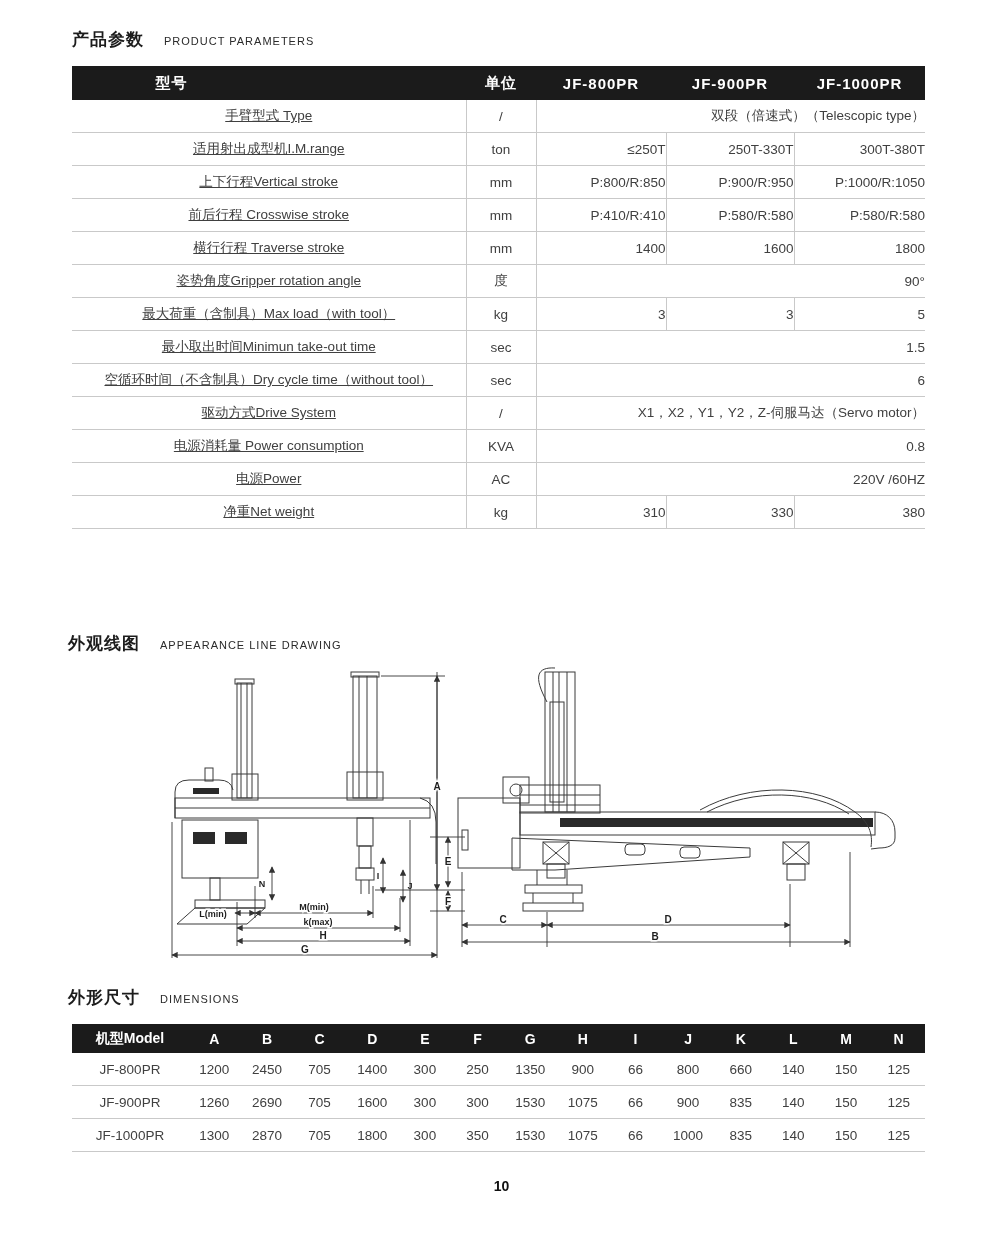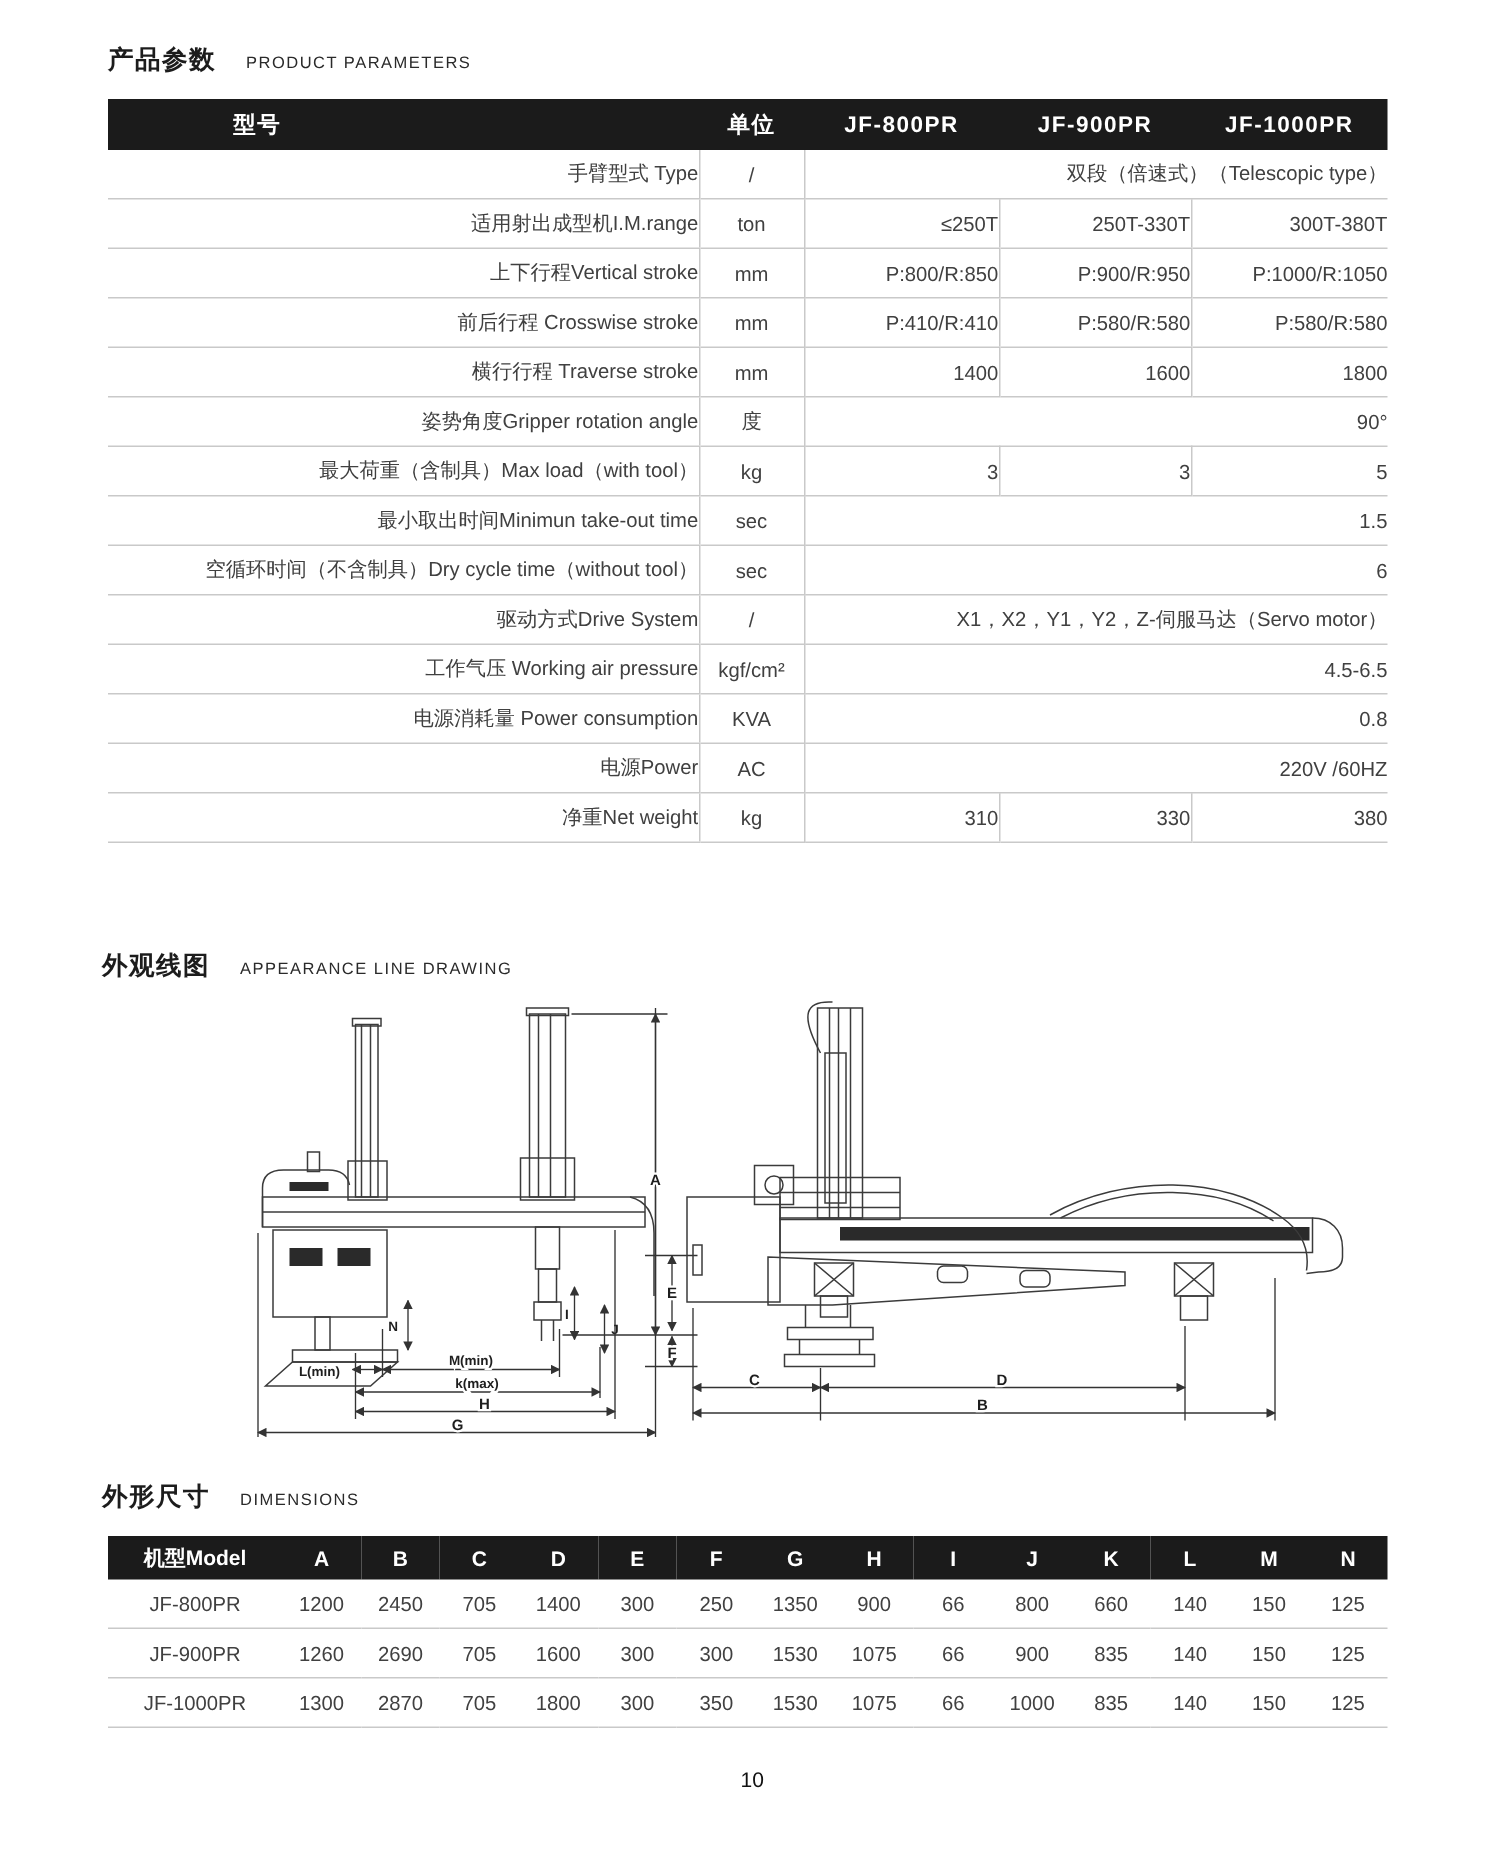--- a/index.html
+++ b/index.html
@@ -17,21 +17,21 @@
   table.params{border-collapse:collapse;table-layout:fixed;width:853px;}
   table.params thead th{
     background:#1b1b1b;color:#ffffff;font-size:15px;font-weight:bold;
     height:34px;padding:0;letter-spacing:1px;margin-left:12px;
   }
   table.params thead th.h-name{text-align:center;padding-right:195px;}
   table.params tbody td{
     height:32px;font-size:13.5px;color:#404040;
     border-bottom:1px solid #c9c9c9;padding:0;background:#fff;
   }
-  td.c-name{text-align:right;padding-left:14px;}
+  td.c-name{text-align:center;padding-left:14px;text-decoration:underline;}
   td.c-unit{text-align:center;border-left:1px solid #c9c9c9;border-right:1px solid #c9c9c9;}
   td.c-val{text-align:right;}
   td.c-val + td.c-val{border-left:1px solid #c9c9c9;margin-left:32px;}
   
   table.dims{border-collapse:collapse;table-layout:fixed;width:853px;}
   table.dims thead th{
     background:#1b1b1b;color:#fff;font-size:14px;font-weight:bold;height:29px;padding:0;
   }
   table.dims tbody td{
     height:32px;font-size:13.5px;color:#404040;text-align:center;
@@ -40,21 +40,21 @@
   
   svg .ln{stroke:#3b3b3b;stroke-width:1;fill:none;}
   svg .fill{fill:#2a2a2a;stroke:none;}
   svg .dim{stroke:#333;stroke-width:0.9;fill:none;}
   svg text.dlabel{
     font-family:"Liberation Sans",sans-serif;font-size:10px;font-weight:bold;fill:#1e1e1e;
     paint-order:stroke;stroke:#ffffff;stroke-width:3px;text-anchor:middle;
   }
   svg text.dsmall{font-size:9px;}
   
-  .page-num{width:100%;text-align:center;font-size:14px;font-weight:normal;color:#111;}
+  .page-num{width:100%;text-align:center;font-size:14px;font-weight:bold;color:#111;}
 </style>
 </head>
 <body>
 
 <div class="abs sec-title" style="left:72px;top:28px;">
   <span class="cn">产品参数</span><span class="en">PRODUCT PARAMETERS</span>
 </div>
 
 <div class="abs" style="left:72px;top:66px;">
 <table class="params">
@@ -127,25 +127,20 @@
     </tr>
     <tr>
       <td class="c-name">空循环时间（不含制具）Dry cycle time（without tool）</td>
       <td class="c-unit">sec</td>
       <td class="c-val" colspan="3">6</td>
     </tr>
     <tr>
       <td class="c-name">驱动方式Drive System</td>
       <td class="c-unit">/</td>
       <td class="c-val" colspan="3">X1，X2，Y1，Y2，Z-伺服马达（Servo motor）</td>
-    </tr>
-    <tr>
-      <td class="c-name">工作气压 Working air pressure</td>
-      <td class="c-unit">kgf/cm²</td>
-      <td class="c-val" colspan="3">4.5-6.5</td>
     </tr>
     <tr>
       <td class="c-name">电源消耗量 Power consumption</td>
       <td class="c-unit">KVA</td>
       <td class="c-val" colspan="3">0.8</td>
     </tr>
     <tr>
       <td class="c-name">电源Power</td>
       <td class="c-unit">AC</td>
       <td class="c-val" colspan="3">220V /60HZ</td>

